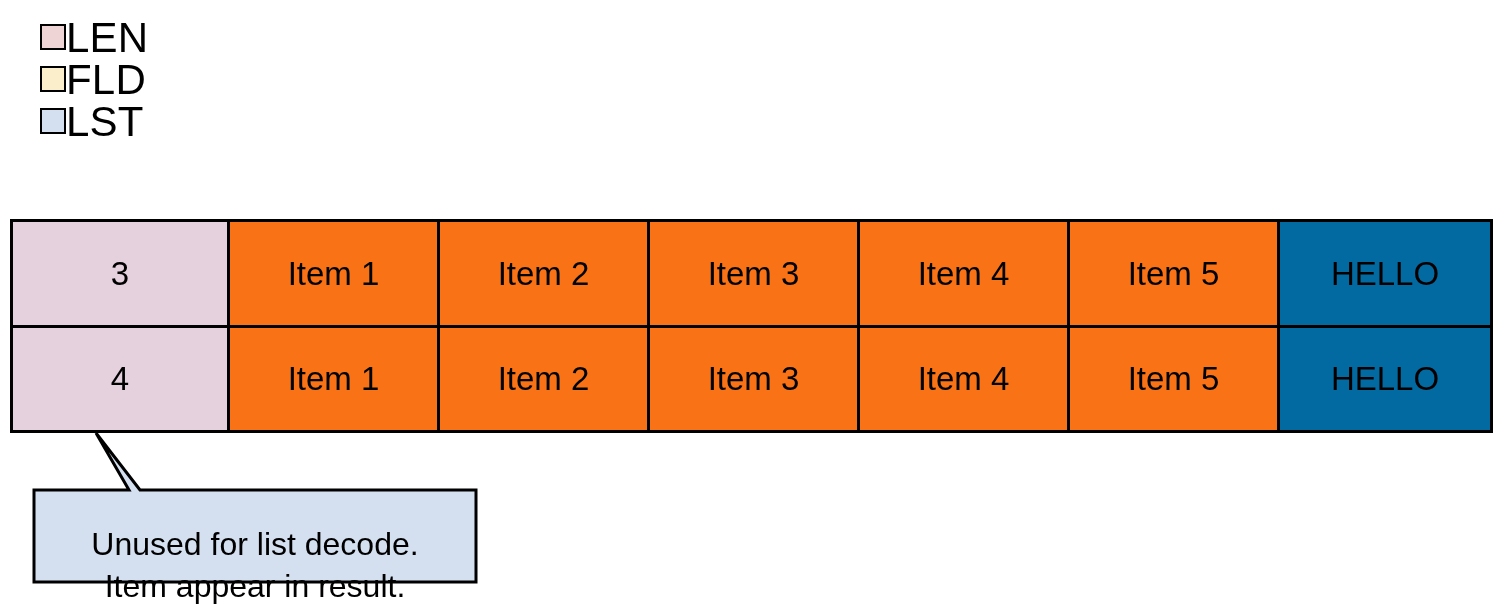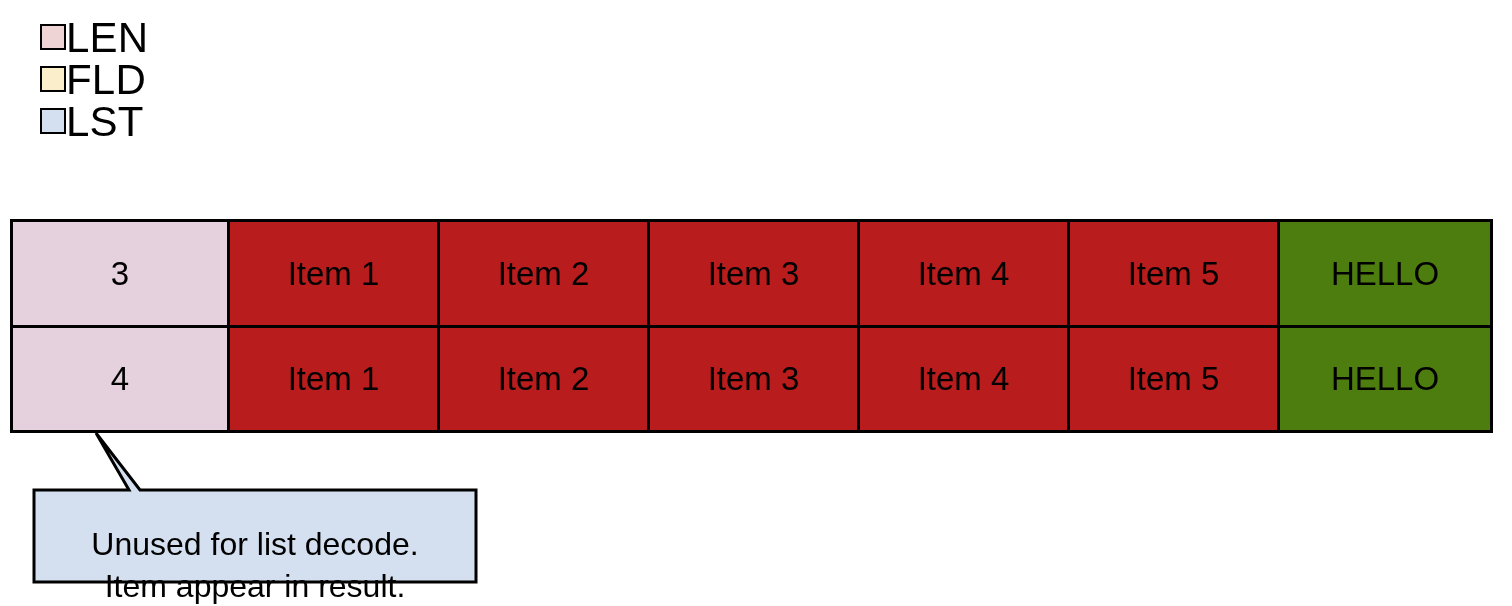--- a/index.html
+++ b/index.html
@@ -73,22 +73,22 @@
     font-size: 33px;
     line-height: 33px;
     box-sizing: border-box;
     overflow: hidden;
     white-space: nowrap;
   }
   .tlv-cell + .tlv-cell {
     border-left: 3px solid #000000;
   }
   .cell-len { width: 214px; flex: 0 0 214px; background: #e5d0dd; }
-  .cell-lst { flex: 1 1 0;                  background: #b91c1c; }
-  .cell-fld { width: 213px; flex: 0 0 213px; background: #4d7c0f; }
+  .cell-lst { flex: 1 1 0;                  background: #f97316; }
+  .cell-fld { width: 213px; flex: 0 0 213px; background: #0369a1; }
 
   
   #callout {
     position: absolute;
     left: 30px;
     top: 430px;
     width: 450px;
     height: 156px;
   }
   #callout-svg {

